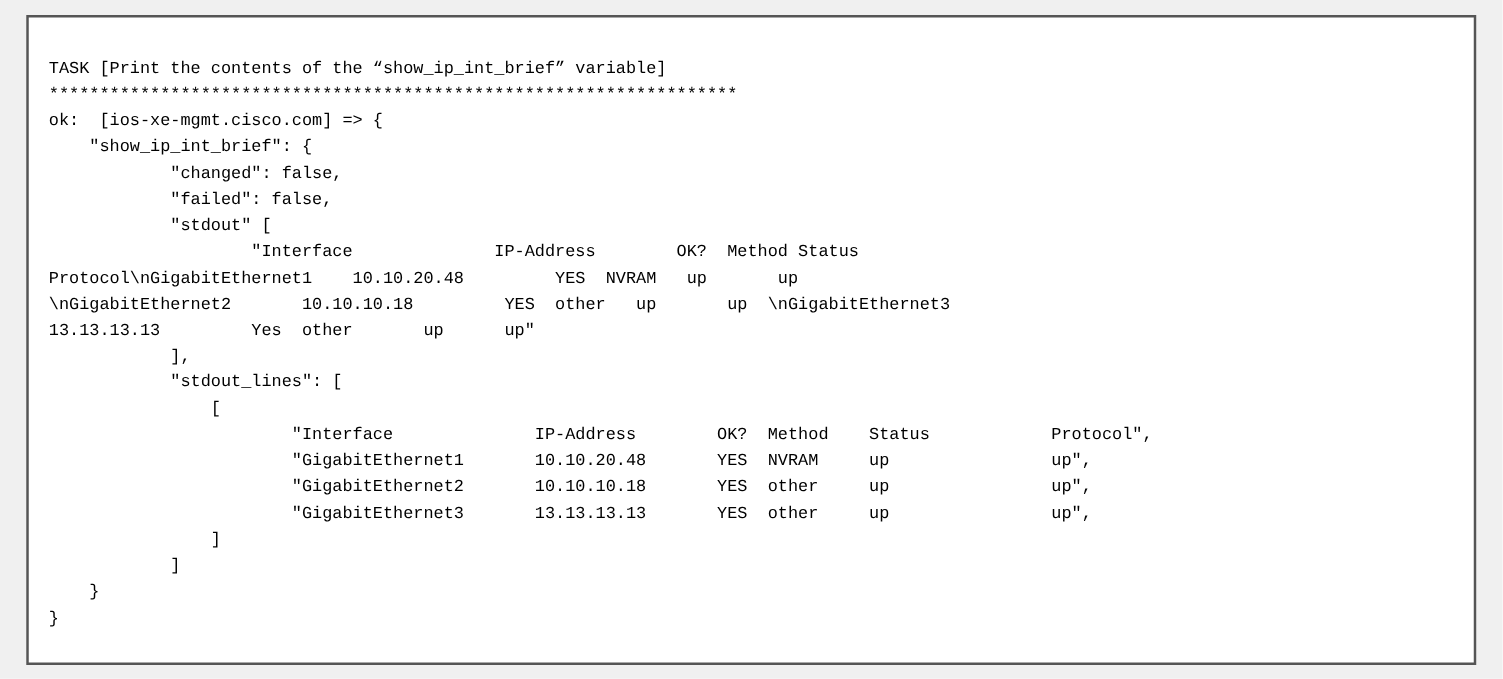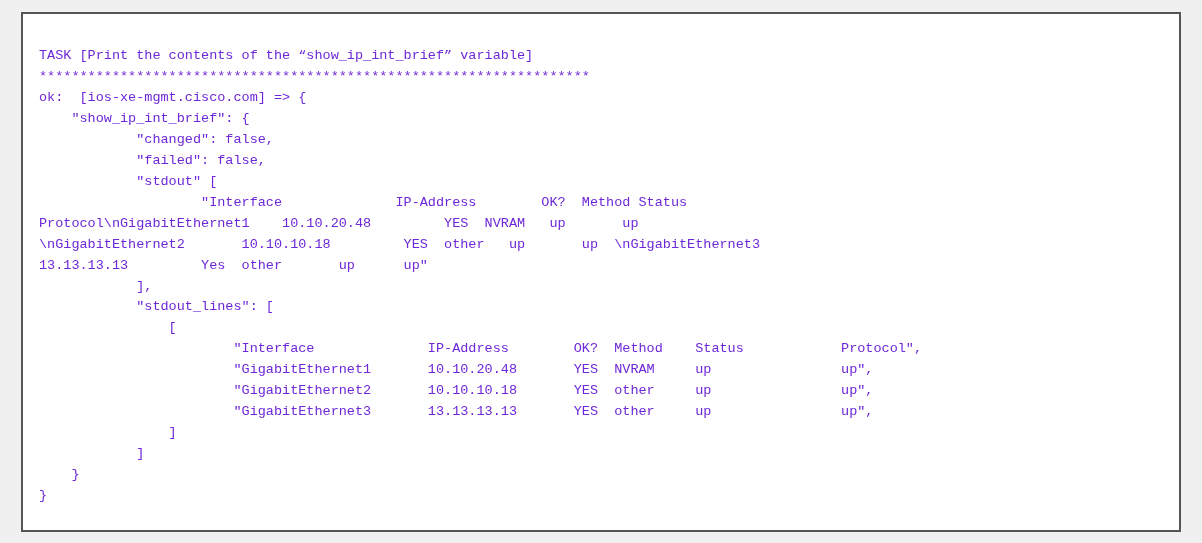--- a/index.html
+++ b/index.html
@@ -18,21 +18,21 @@
     }
 
     .terminal-box {
       background: #ffffff;
       border: 2px solid #555;
       width: 1160px;
       min-height: 520px;
       padding: 12px 16px;
       font-size: 13.5px;
       line-height: 1.55;
-      color: #6d28d9;
+      color: #000000;
       white-space: pre;
       overflow-x: auto;
     }
   </style>
 </head>
 <body>
 
 <div class="terminal-box">
 <span>TASK [Print the contents of the “show_ip_int_brief” variable]</span>
 <span>********************************************************************</span>

